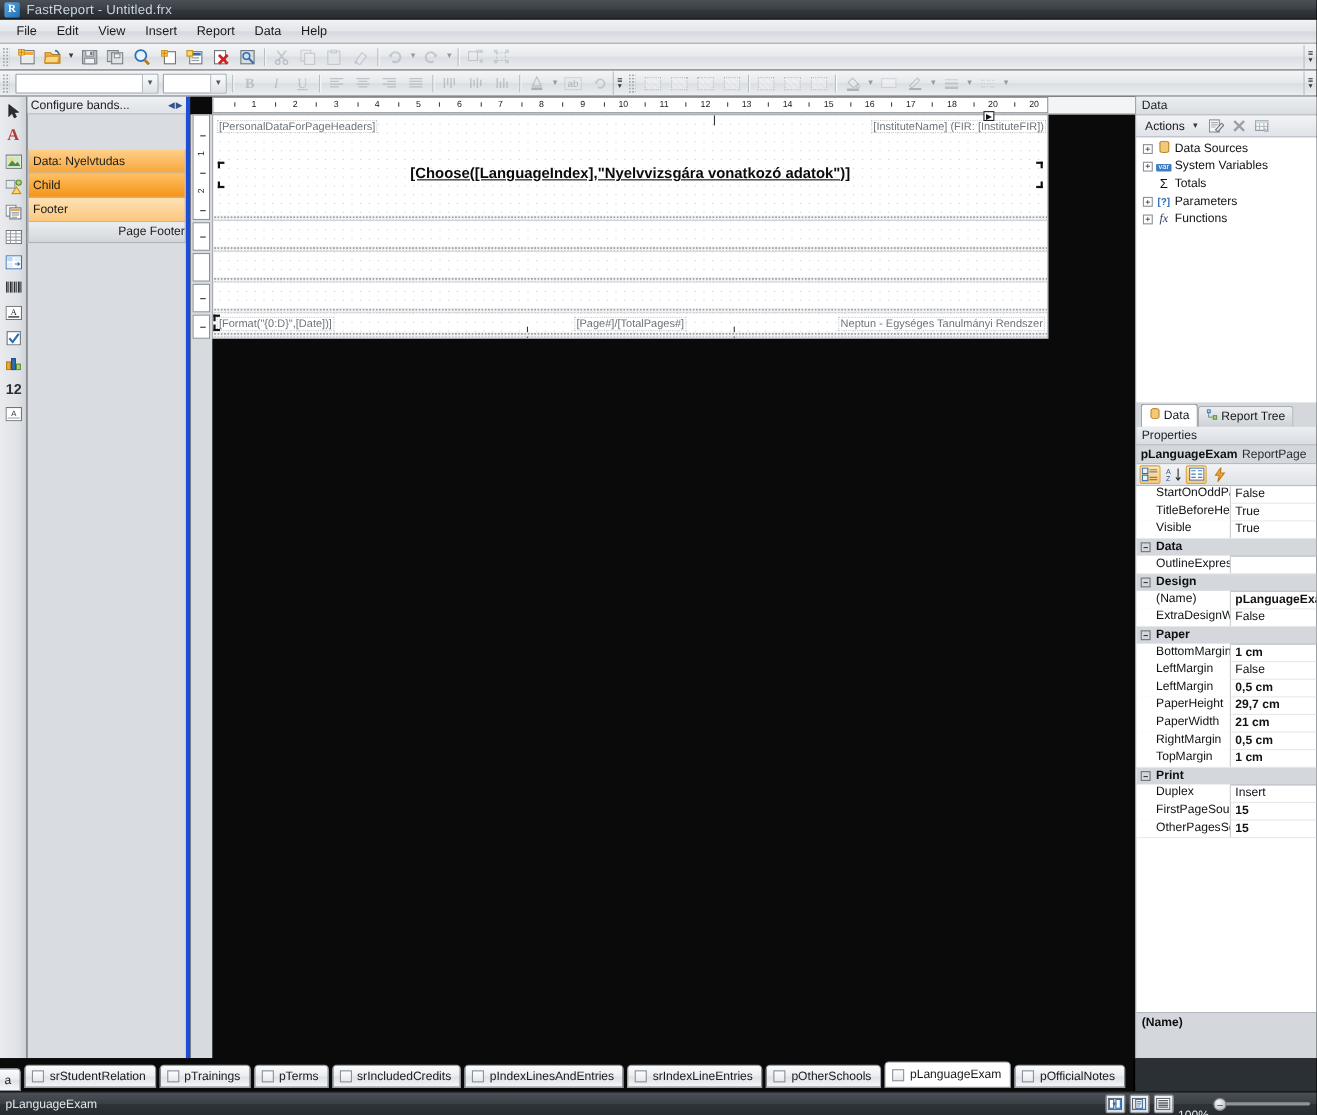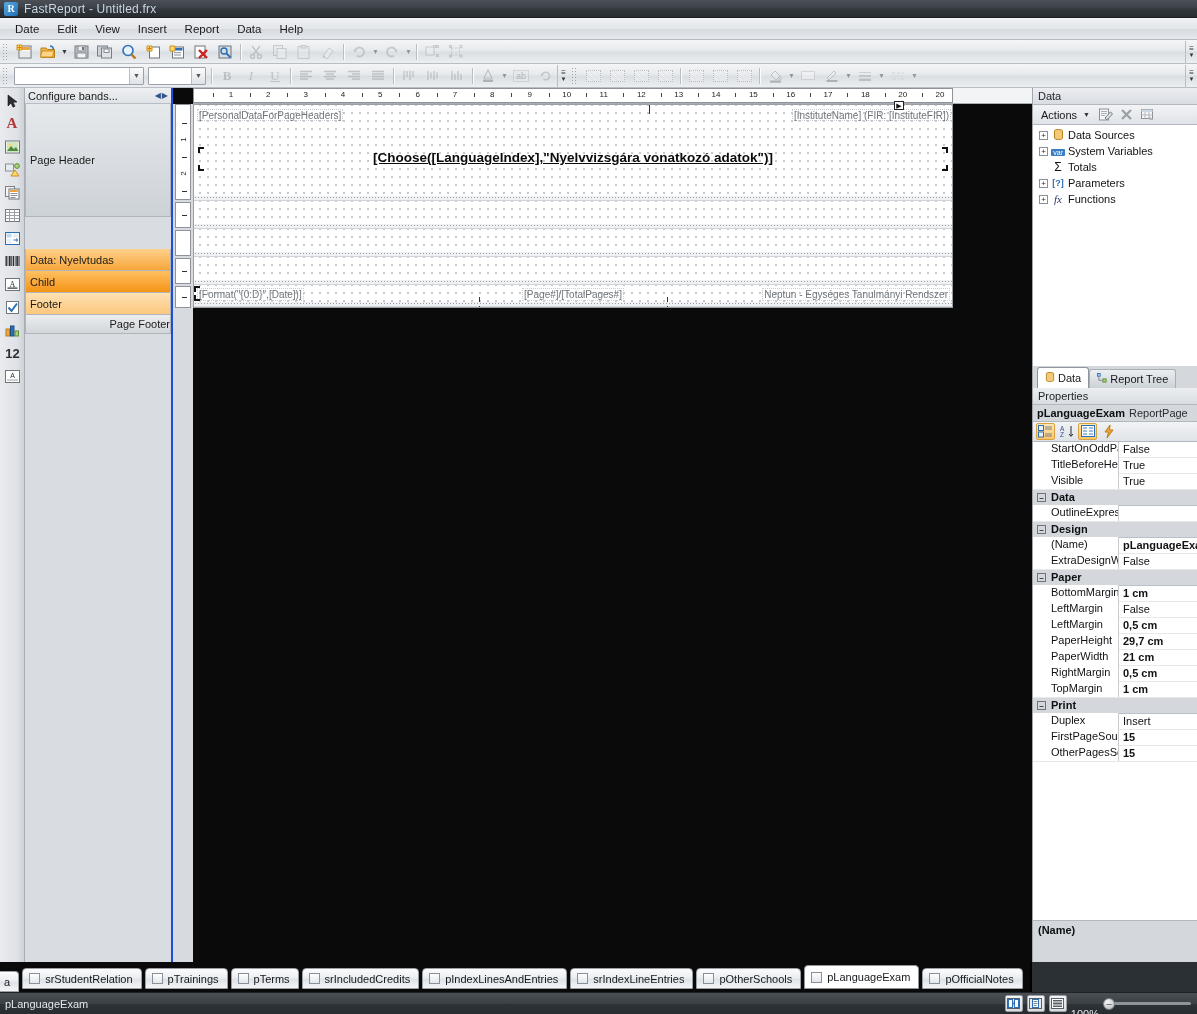--- a/index.html
+++ b/index.html
@@ -90,21 +90,21 @@
     display:flex; flex-direction:column; align-items:center; padding-top:3px; gap:4px;
   }
   .ptool {
     width:19px;height:19px;display:flex;align-items:center;justify-content:center;
     border:1px solid transparent; border-radius:2px; cursor:default;
   }
 
   
   .bandspanel {
     position:absolute; left:25px; top:88px; width:148px; bottom:52px;
-    background:#d9dde2; border-right:2px solid #1d4ed8;
+    background:#d9dde2; border-right:4px solid #1d4ed8;
   }
   .bandheader {
     height:16px; background:linear-gradient(to bottom,#eef0f2,#dfe3e7);
     border-bottom:1px solid #b9bec4; display:flex; align-items:center;
     padding:0 3px; font-size:11px; color:#1b1b1b;
   }
   .bandheader .arrows { margin-left:auto; display:flex; gap:1px; color:#33558c; font-size:8px; }
   .band {
     border:1px solid #b0b5ba; border-top:none;
     display:flex; align-items:center; padding-left:4px; font-size:11px; color:#1b1b1b;
@@ -299,21 +299,21 @@
 <body>
 
 <div id="app">
 
   <div class="titlebar">
     <div class="app-icon">R</div>
     <div class="title-text">FastReport - Untitled.frx</div>
   </div>
 
   <div class="menubar">
-    <div class="menu-item">Date</div>
+    <div class="menu-item">File</div>
     <div class="menu-item">Edit</div>
     <div class="menu-item">View</div>
     <div class="menu-item">Insert</div>
     <div class="menu-item">Report</div>
     <div class="menu-item">Data</div>
     <div class="menu-item">Help</div>
   </div>
 
   <div class="toolbar tb1">
     <div class="grip"></div>
@@ -706,23 +706,20 @@
     </div>
   </div>
 
   <div class="bandspanel">
     <div class="bandheader">
       <span>Configure bands...</span>
       <span class="arrows">
         <span>◀</span>
           <span>▶</span>
       </span>
-    </div>
-    <div class="band pageheader" style="height:113px;">
-      <span>Page Header</span>
     </div>
     <div class="band orange-l" style="height:22px;margin-top:32px;">
       <span>Data: Nyelvtudas</span>
     </div>
     <div class="band orange-d" style="height:22px;">
       <span>Child</span>
     </div>
     <div class="band orange-p" style="height:22px;text-align:right;">
       <span>Footer</span>
     </div>

